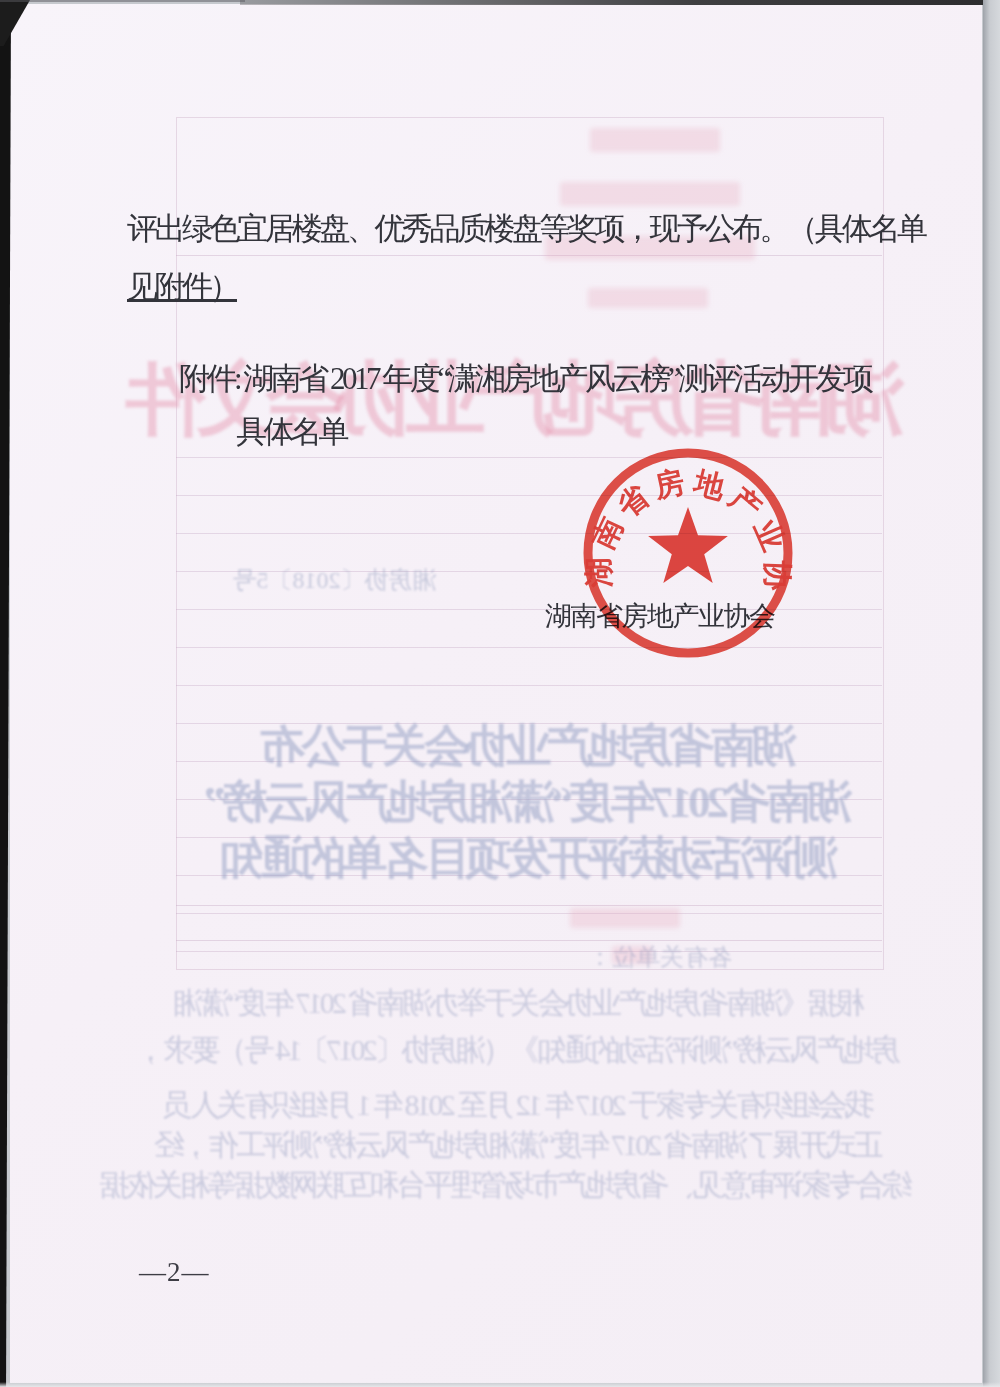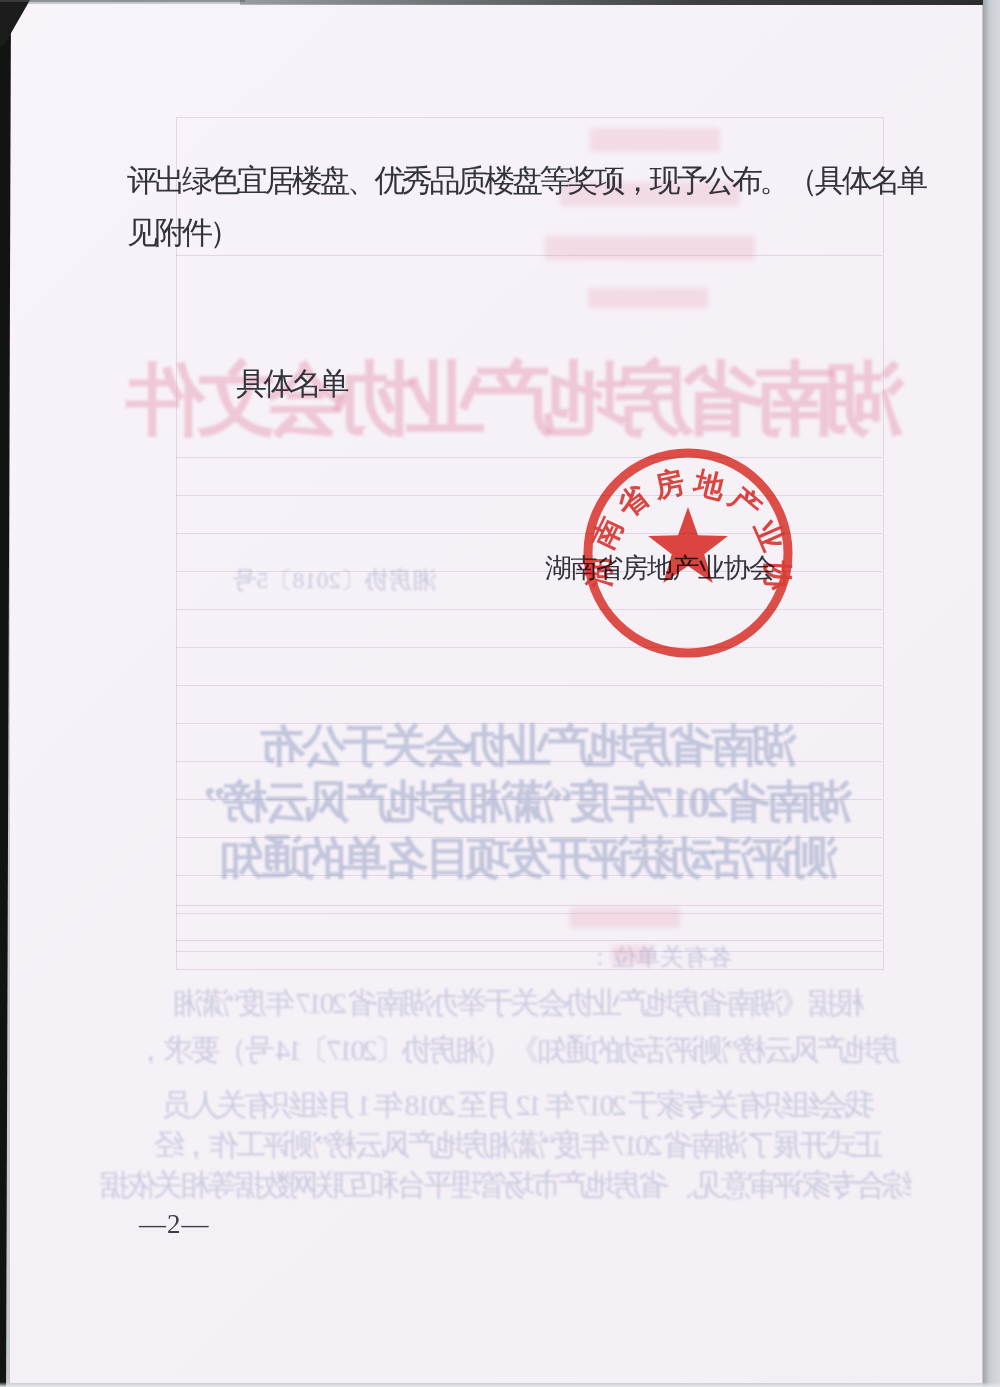--- a/index.html
+++ b/index.html
@@ -81,21 +81,21 @@
     left:592px;top:941px;width:140px;
     font-size:24px;color:rgba(150,160,192,.45);filter:blur(.9px);z-index:1;
   }
   .ghost-body{
     left:128px;width:784px;text-align:center;
     font-size:30px;letter-spacing:-3px;
     color:rgba(146,156,190,.42);filter:blur(.9px);z-index:1;
   }
 
   
-  .ink{position:absolute;color:#33343b;white-space:nowrap;z-index:3;}
+  .ink{position:absolute;color:#33343b;white-space:nowrap;z-index:3;margin-top:48px;}
   .body-text{font-size:31px;letter-spacing:-3.5px;}
   .small-text{font-size:27px;letter-spacing:-1.5px;}
   #page-number{font-size:27px;letter-spacing:1px;color:#3d3d45;}
 
   
   #seal{position:absolute;left:578px;top:443px;width:220px;height:220px;z-index:4;
         mix-blend-mode:multiply;opacity:.94;}
 </style>
 </head>
 <body>
@@ -123,21 +123,22 @@
   <div class="ghost ghost-title" style="top:772px;">湖南省2017年度“潇湘房地产风云榜”</div>
   <div class="ghost ghost-title" style="top:828px;">测评活动获评开发项目名单的通知</div>
   <div class="ghost" id="ghost-salutation">各有关单位：</div>
   <div class="ghost ghost-body" style="top:983px;">根据《湖南省房地产业协会关于举办湖南省 2017 年度“潇湘</div>
   <div class="ghost ghost-body" style="top:1030px;">房地产风云榜”测评活动的通知》（湘房协〔2017〕14 号）要求，</div>
   <div class="ghost ghost-body" style="top:1085px;">我会组织有关专家于 2017 年 12 月至 2018 年 1 月组织有关人员</div>
   <div class="ghost ghost-body" style="top:1125px;">正式开展了湖南省 2017 年度“潇湘房地产风云榜”测评工作，经</div>
   <div class="ghost ghost-body" style="top:1165px;">综合专家评审意见、省房地产市场管理平台和互联网数据等相关依据</div>
 
   <div class="ink body-text" style="left:127px;top:160px;">评出绿色宜居楼盘、优秀品质楼盘等奖项，现予公布。（具体名单</div>
-  <div class="ink body-text" style="left:127px;top:212px;">见附件）</div>
+  <div class="ink body-text" style="left:127px;top:218px;text-decoration:underline;">见附件）</div>
+  <div class="ink body-text" style="left:179px;top:310px;">附件: 湖南省 2017 年度“潇湘房地产风云榜”测评活动开发项</div>
   <div class="ink body-text" style="left:236px;top:363px;">具体名单</div>
   <div class="ink small-text" style="left:545px;top:550px;">湖南省房地产业协会</div>
   <div class="ink" id="page-number" style="left:139px;top:1209px;">—2—</div>
 
   <svg id="seal" viewBox="0 0 220 220">
     <circle cx="110" cy="110" r="100" fill="none" stroke="#e0382c" stroke-width="9" opacity=".92"></circle>
     <polygon fill="#df332a" opacity=".95" points="110,64 120,92.2 149.9,93 126.2,111.3 134.7,140 110,123 85.3,140 93.8,111.3 70.1,93 100,92.2"></polygon>
     <path id="sealArc" d="M 34 150 A 79 79 0 1 1 186 150" fill="none"></path>
     <text font-size="30" font-weight="bold" fill="#df332a" opacity=".95" font-family="Liberation Serif, DejaVu Serif, serif">
       <textPath href="#sealArc" startOffset="6" textLength="318">湖南省房地产业协会</textPath>

